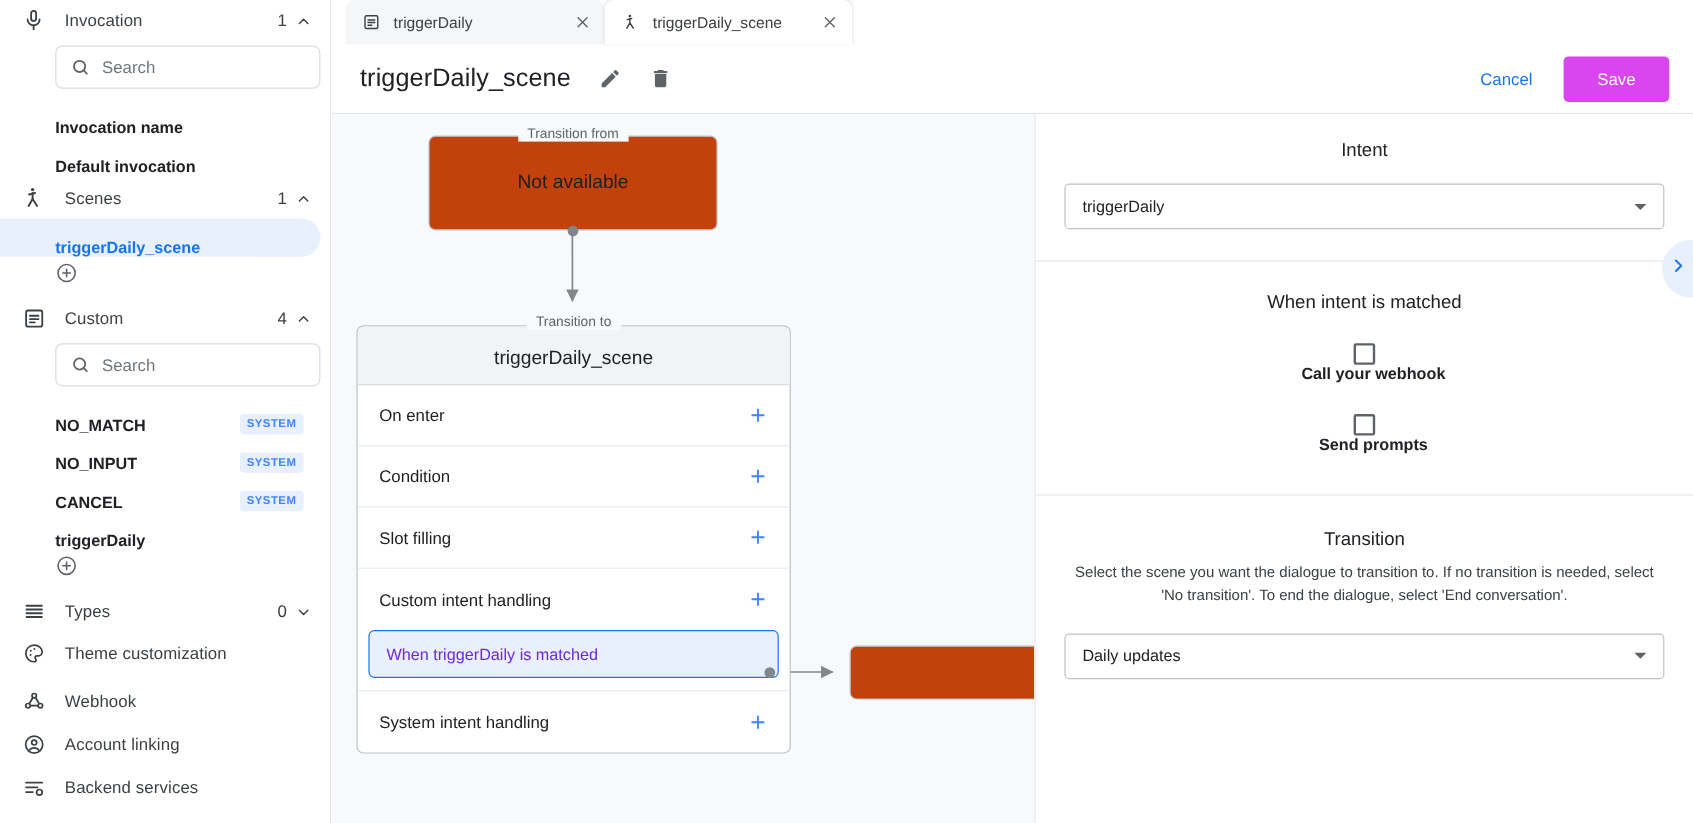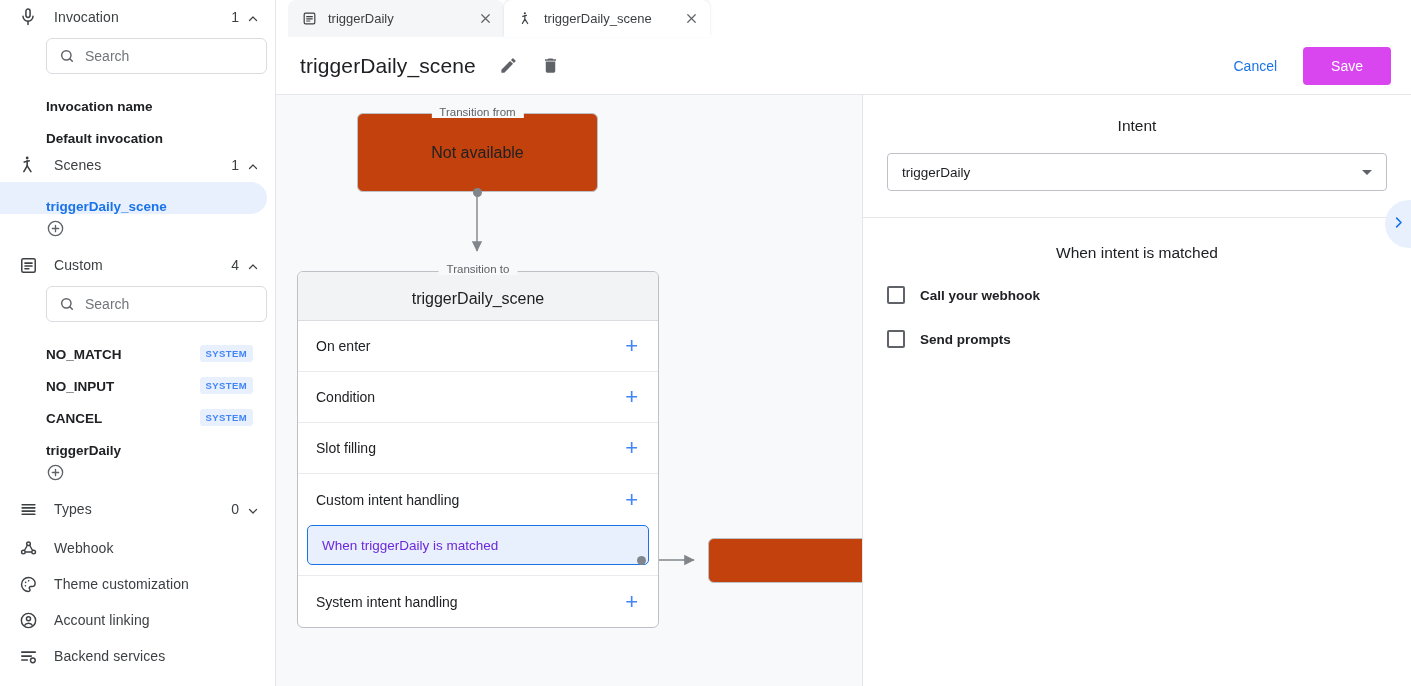--- a/index.html
+++ b/index.html
@@ -182,21 +182,21 @@
   .plabel { font-size: 15.5px; color: #202124; }
   .phelp { font-size: 12.5px; color: #3c4043; line-height: 1.5; margin-top: 9px; }
   .select {
     margin-top: 18px; height: 38px; border: 1px solid #bdc1c6; border-radius: 4px;
     display: flex; align-items: center; padding: 0 14px;
     font-size: 13.5px; color: #202124; cursor: pointer; background: #fff;
   }
   .caret { margin-left: auto; width: 0; height: 0;
     border-left: 5px solid transparent; border-right: 5px solid transparent;
     border-top: 5px solid #5f6368; }
-  .cbrow { display: flex; align-items: center; margin-top: 18px; cursor: pointer; }
+  .cbrow { display: flex; align-items: center; margin-top: 18px; cursor: pointer; flex-direction: column; }
   .cbox { width: 18px; height: 18px; border: 2px solid #5f6368; border-radius: 2px; flex: 0 0 18px; }
   .cblabel { font-size: 13.5px; font-weight: bold; color: #202124; margin-left: 15px; }
 
   .collapse-tab {
     position: absolute; right: 0; top: 105px;
     width: 26px; height: 48px;
     background: #e8f0fe; border-radius: 24px 0 0 24px;
     display: flex; align-items: center; justify-content: center;
     color: #1a73e8; cursor: pointer; z-index: 10;
   }
@@ -331,41 +331,41 @@
       </span>
       <span class="nav-group-label">Types</span>
       <span class="nav-count">0</span>
       <span class="chev">
         <svg width="12" height="12" viewBox="0 0 24 24" fill="none" stroke="currentColor" stroke-width="2.4" stroke-linecap="round" stroke-linejoin="round">
             <polyline points="5 9 12 16 19 9"></polyline>
           </svg>
       </span>
     </div>
 
+    <div class="nav-flat">
+      <span class="nav-ico">
+        <svg width="19" height="19" viewBox="0 0 24 24" fill="none" stroke="currentColor" stroke-width="1.8" stroke-linecap="round">
+          <path d="M12 3.2a8.8 8.8 0 1 0 0 17.6c1.3 0 2-.8 2-1.8 0-.6-.3-1-.6-1.4-.3-.4-.5-.8-.5-1.3 0-1 .8-1.8 1.8-1.8h1.6c2.3 0 4.1-1.8 4.1-4.1 0-4-3.8-7.2-8.4-7.2z"></path>
+          <circle cx="8.4" cy="9.3" r="1.05" fill="currentColor" stroke="none"></circle>
+          <circle cx="12.2" cy="7.4" r="1.05" fill="currentColor" stroke="none"></circle>
+          <circle cx="8.1" cy="13.6" r="1.05" fill="currentColor" stroke="none"></circle>
+        </svg>
+      </span>
+      <span class="nav-group-label">Theme customization</span>
+    </div>
     <div class="nav-flat" style="margin-top:4px">
       <span class="nav-ico">
         <svg width="19" height="19" viewBox="0 0 24 24" fill="none" stroke="currentColor" stroke-width="1.8">
           <circle cx="12" cy="6" r="2.3"></circle>
             <circle cx="5.5" cy="16.5" r="2.3"></circle>
             <circle cx="18.5" cy="16.5" r="2.3"></circle>
           <path d="M10.6 7.9l-3.6 6.3M13.4 7.9l3.6 6.3M8 16.5h8"></path>
         </svg>
       </span>
       <span class="nav-group-label">Webhook</span>
-    </div>
-    <div class="nav-flat">
-      <span class="nav-ico">
-        <svg width="19" height="19" viewBox="0 0 24 24" fill="none" stroke="currentColor" stroke-width="1.8" stroke-linecap="round">
-          <path d="M12 3.2a8.8 8.8 0 1 0 0 17.6c1.3 0 2-.8 2-1.8 0-.6-.3-1-.6-1.4-.3-.4-.5-.8-.5-1.3 0-1 .8-1.8 1.8-1.8h1.6c2.3 0 4.1-1.8 4.1-4.1 0-4-3.8-7.2-8.4-7.2z"></path>
-          <circle cx="8.4" cy="9.3" r="1.05" fill="currentColor" stroke="none"></circle>
-          <circle cx="12.2" cy="7.4" r="1.05" fill="currentColor" stroke="none"></circle>
-          <circle cx="8.1" cy="13.6" r="1.05" fill="currentColor" stroke="none"></circle>
-        </svg>
-      </span>
-      <span class="nav-group-label">Theme customization</span>
     </div>
     <div class="nav-flat">
       <span class="nav-ico">
         <svg width="19" height="19" viewBox="0 0 24 24" fill="none" stroke="currentColor" stroke-width="1.8">
           <circle cx="12" cy="12" r="9"></circle>
             <circle cx="12" cy="9.8" r="2.6"></circle>
           <path d="M6.8 18.4a6 6 0 0 1 10.4 0"></path>
         </svg>
       </span>
       <span class="nav-group-label">Account linking</span>
@@ -511,16 +511,24 @@
           <div class="cbrow" style="margin-top:24px">
             <span class="cbox"></span>
             <span class="cblabel">Call your webhook</span>
           </div>
           <div class="cbrow" style="margin-top:26px">
             <span class="cbox"></span>
             <span class="cblabel">Send prompts</span>
           </div>
         </div>
 
+        <div class="psection" style="padding-top:28px">
+          <div class="plabel">Transition</div>
+          <div class="phelp">Select the scene you want the dialogue to transition to. If no transition is needed, select 'No transition'. To end the dialogue, select 'End conversation'.</div>
+          <div class="select" style="margin-top:22px">
+            <span>Daily updates</span>
+            <span class="caret"></span>
+          </div>
+        </div>
       </aside>
     </div>
   </div>
 </div>
 
 </body></html>

